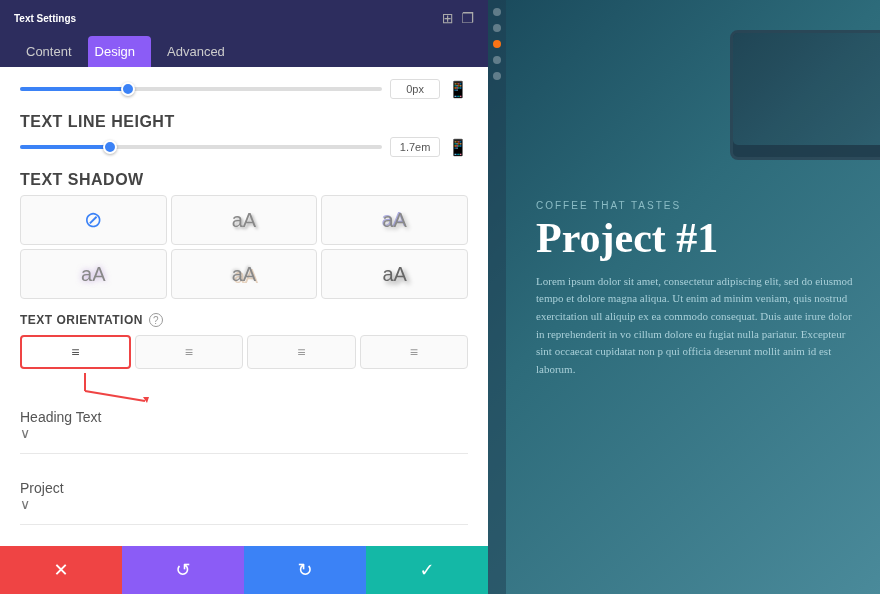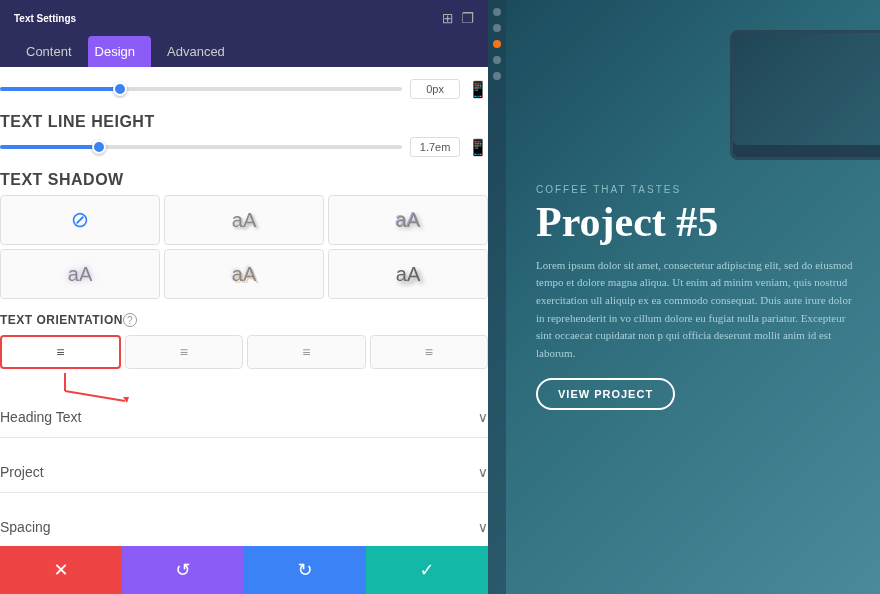--- a/index.html
+++ b/index.html
@@ -58,21 +58,21 @@
     .tab.active {
       background: #8b5cf6;
       color: #fff;
       border-radius: 4px 4px 0 0;
       padding-left: 7px;
     }
 
     .panel-content {
       flex: 1;
       overflow-y: auto;
-      padding: 12px 0;
+      padding: 12px 20px;
       display: flex;
       flex-direction: column;
       gap: 14px;
     }
 
     
     .slider-row {
       display: flex;
       align-items: center;
       gap: 8px;
@@ -163,20 +163,21 @@
     .shadow-option .aA-shadow1 { text-shadow: 2px 2px 3px rgba(0,0,0,0.3); }
     .shadow-option .aA-shadow2 { text-shadow: -1px -1px 0 rgba(100,100,200,0.5), 2px 2px 4px rgba(0,0,0,0.3); }
     .shadow-option .aA-shadow3 { text-shadow: 0 0 6px rgba(150,100,200,0.6); }
     .shadow-option .aA-shadow4 { text-shadow: 2px 2px 0 rgba(200,150,100,0.4), -1px -1px 3px rgba(0,0,0,0.2); }
     .shadow-option .aA-shadow5 { text-shadow: 3px 3px 5px rgba(0,0,0,0.4); color: #666; }
 
     
     .orientation-section {}
     .orientation-header {
       display: flex;
+      gap: 6px;
       margin-bottom: 8px;
     }
     .orientation-label {
       font-size: 12px;
       font-weight: 600;
       color: #444;
       text-transform: uppercase;
       letter-spacing: 0.5px;
     }
     .help-icon {
@@ -215,22 +216,23 @@
     }
 
     
     .accordion-item {
       border-bottom: 1px solid #e8e8e8;
       padding: 12px 0;
     }
     .accordion-header {
       display: flex;
       justify-content: space-between;
-      align-items: flex-end;
-      cursor: pointer;
+      align-items: flex-start;
+      cursor: pointer;
+      flex-direction: column;
     }
     .accordion-title {
       font-size: 14px;
       color: #555;
     }
     .chevron {
       font-size: 14px;
       color: #777;
     }
 
@@ -501,22 +503,21 @@
     <div class="sidebar-strip">
       <div class="sidebar-dot"></div>
       <div class="sidebar-dot"></div>
       <div class="sidebar-dot orange"></div>
       <div class="sidebar-dot"></div>
       <div class="sidebar-dot"></div>
     </div>
 
     <div style="padding-left: 24px;">
       <div class="coffee-label">COFFEE THAT TASTES</div>
-      <div class="project-title">Project #5</div>
+      <div class="project-title">Project #1</div>
       <div class="project-desc">Lorem ipsum dolor sit amet, consectetur adipiscing elit, sed do eiusmod tempo et dolore magna aliqua. Ut enim ad minim veniam, quis nostrud exercitation ull aliquip ex ea commodo consequat. Duis aute irure dolor in reprehenderit in vo cillum dolore eu fugiat nulla pariatur. Excepteur sint occaecat cupidatat non p qui officia deserunt mollit anim id est laborum.</div>
-      <div class="view-project-btn">VIEW PROJECT</div>
     </div>
 
     <div class="laptop-mockup">
       <div class="laptop-screen"></div>
     </div>
   </div>
 </div>
 
 </body></html>

